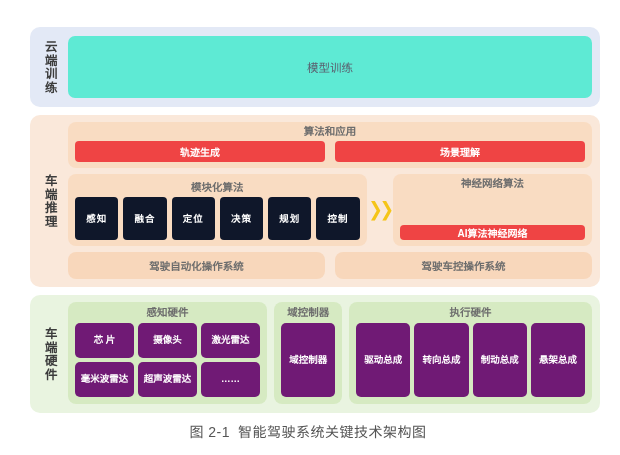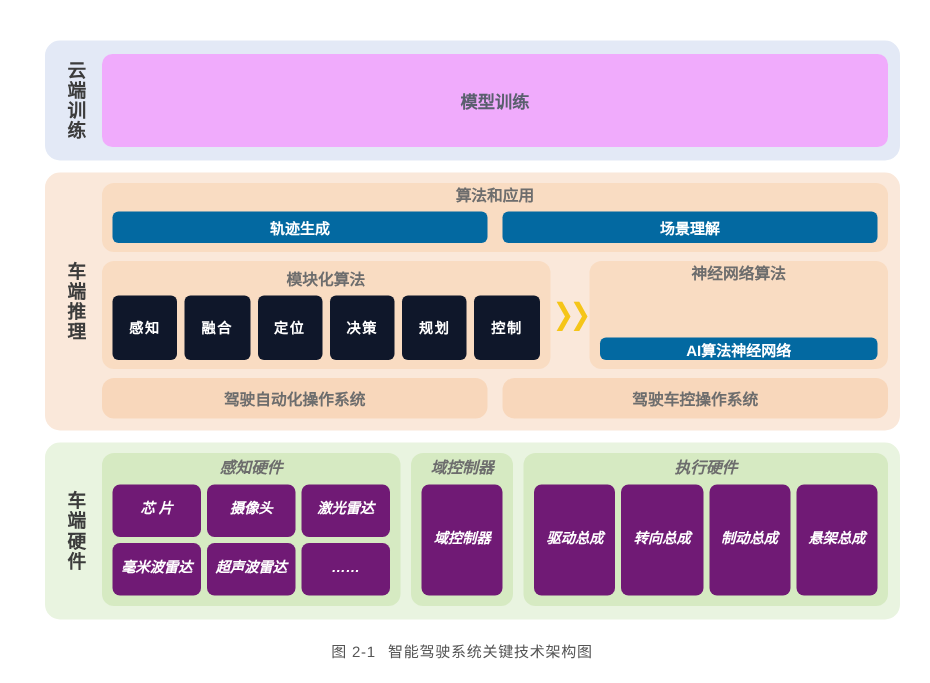--- a/index.html
+++ b/index.html
@@ -58,24 +58,24 @@
     height: 80px;
   }
   .band-cloud .band-body {
     padding: 9px 8px 9px 0;
   }
   .cloud-box {
     flex: 1 1 auto;
     display: flex;
     align-items: center;
     justify-content: center;
-    background: #f0abfc;
+    background: #5eead4;
     border-radius: 7px;
     font-size: 11.5px;
-    font-weight: bold;
+    font-weight: normal;
     color: #5a5f6e;
   }
 
   
   .band-infer {
     background: #fae8da;
     height: 172px;
   }
   .band-infer .band-body {
     padding: 7px 8px 8px 0;
@@ -106,21 +106,21 @@
   .row-algo .bar-wrap {
     flex: 1 1 auto;
     display: flex;
     gap: 10px;
   }
   .bar {
     flex: 1 1 0;
     display: flex;
     align-items: center;
     justify-content: center;
-    background: #0369a1;
+    background: #ef4444;
     border-radius: 4px;
     color: #ffffff;
     font-size: 10px;
     font-weight: bold;
   }
 
   
   .row-mid {
     flex: 0 0 54px;
     display: flex;
@@ -181,21 +181,20 @@
     color: #6d6d6d;
   }
 
   
   .band-hw {
     background: #e9f4e0;
     height: 118px;
   }
   .band-hw .band-body {
     padding: 7px 8px 9px 0;
-    font-style: italic;
   }
   .hw-groups {
     flex: 1 1 auto;
     display: flex;
     gap: 7px;
   }
   .hw-group {
     background: #d6eac2;
     border-radius: 8px;
     box-sizing: border-box;
@@ -241,21 +240,21 @@
   }
   .chip-wide { flex: 1 1 0; }
 
   
   .caption {
     position: absolute;
     left: 0;
     right: 4px;
     bottom: 14px;
     text-align: center;
-    font-size: 10px;
+    font-size: 14px;
     color: #555555;
     letter-spacing: 0.5px;
   }
   .caption .cap-num { margin-right: 8px; }
 </style>
 </head>
 <body>
 
 <div class="diagram">
 

